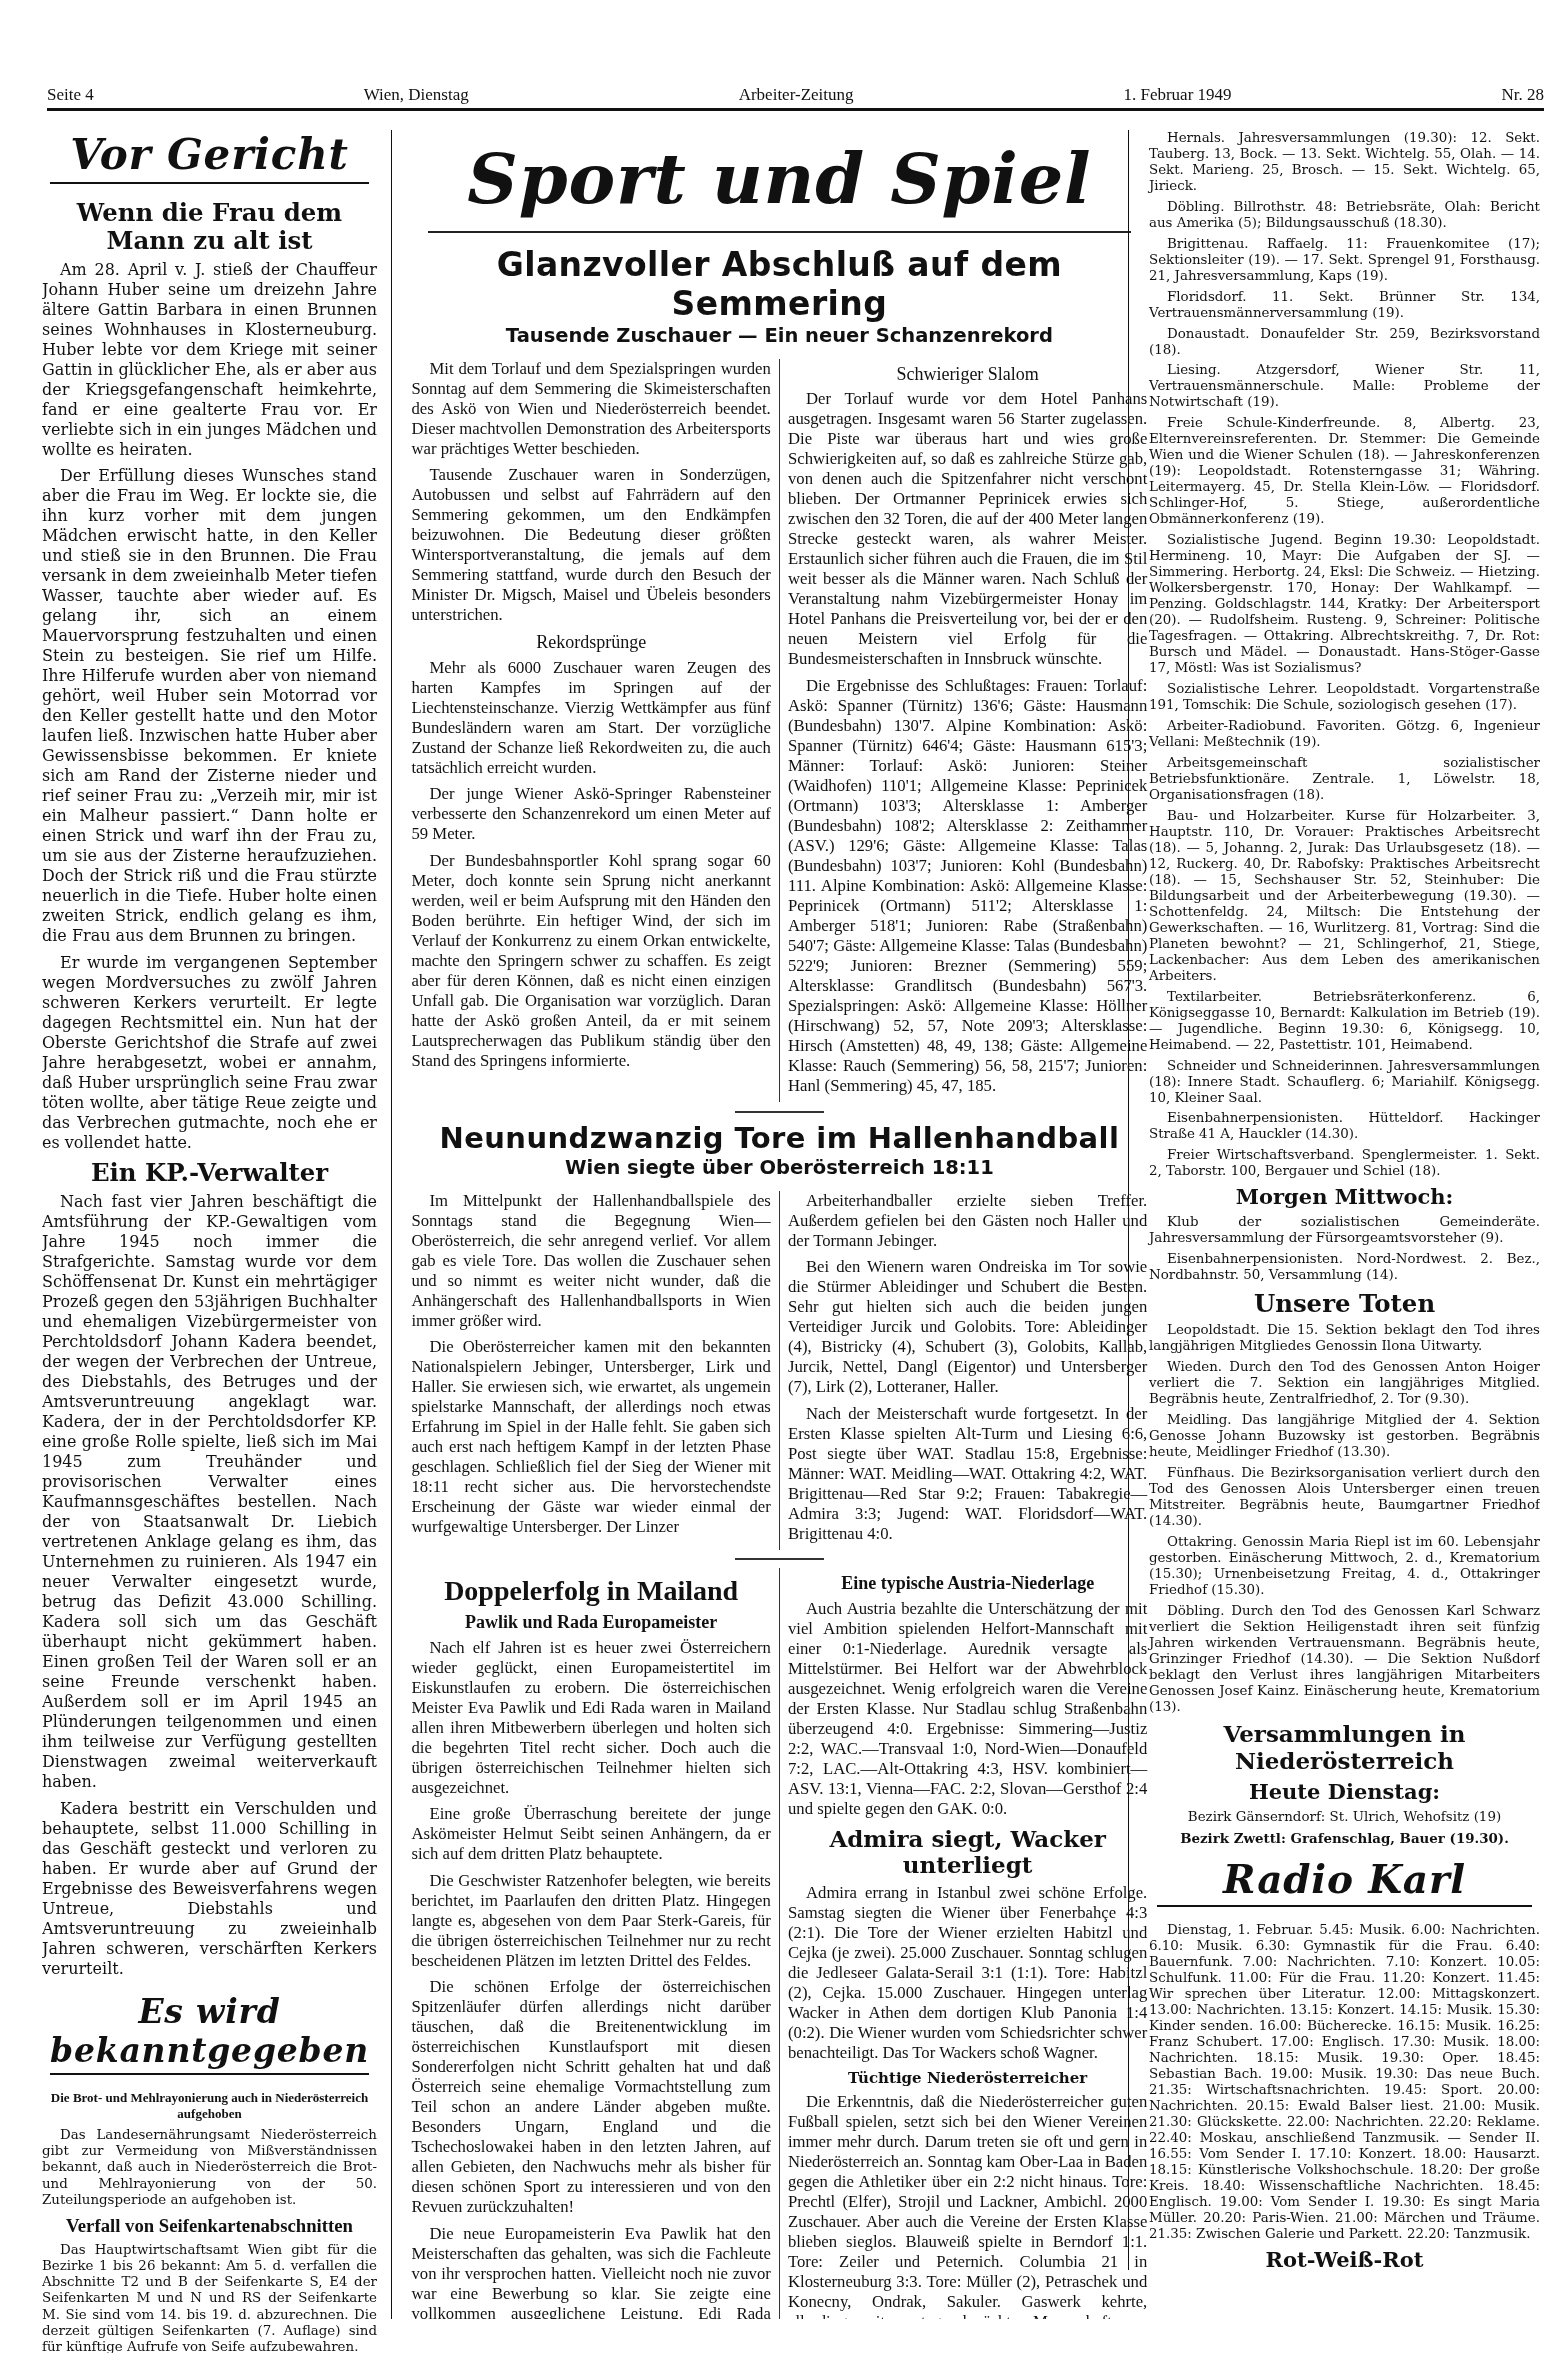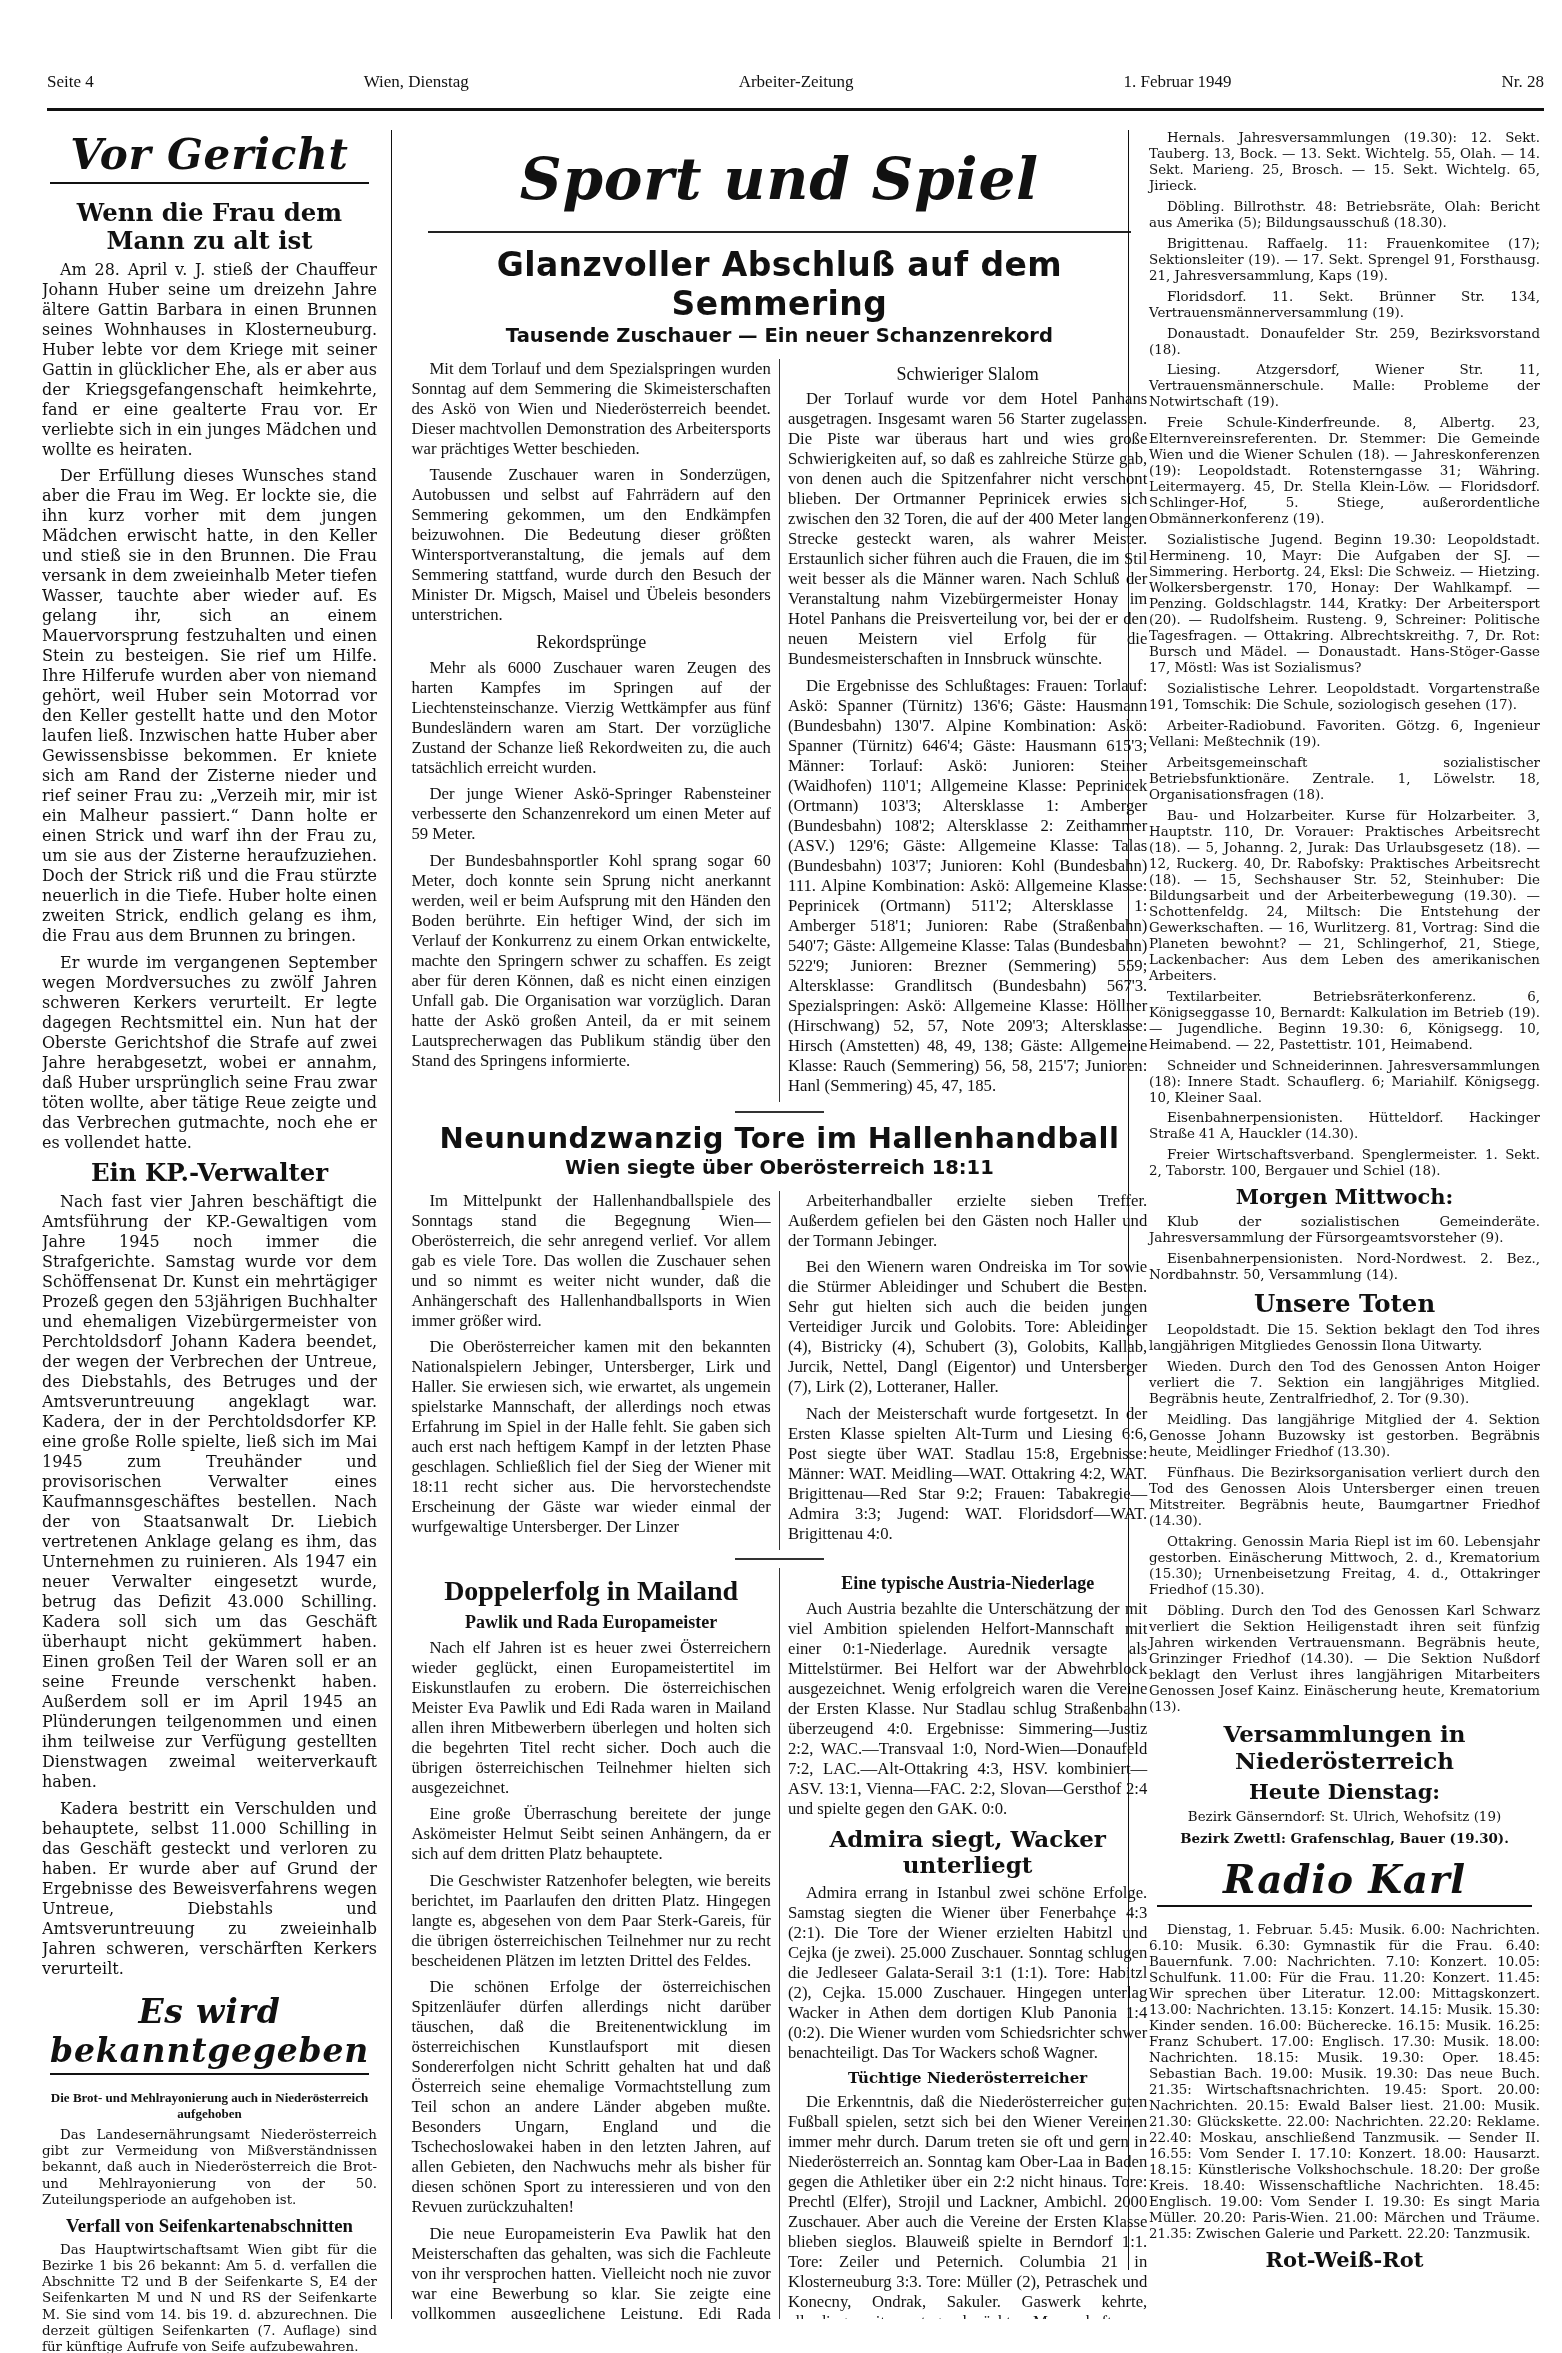--- a/index.html
+++ b/index.html
@@ -1,25 +1,25 @@
 <!DOCTYPE html>
 <html style="font-size:13px"><head>
 <meta charset="utf-8">
 <style>
   html, body { margin:0; padding:0; background:#ffffff; }
   body { width:1562px; height:2354px; overflow:hidden; position:relative; color:#111; font-family:"DejaVu Serif", serif; }
-  .masthead { position:absolute; left:47px; top:77px; width:1497px; height:34px; display:flex; justify-content:space-between; align-items:flex-end; font-family:"Liberation Serif", serif; font-size:17px; padding-bottom:16px; border-bottom:3.3px solid #111; box-sizing:border-box; }
+  .masthead { position:absolute; left:47px; top:77px; width:1497px; height:34px; display:flex; justify-content:space-between; align-items:flex-end; font-family:"Liberation Serif", serif; font-size:17px; padding-bottom:3px; border-bottom:3.3px solid #111; box-sizing:border-box; }
   .masthead span { display:inline-block; }
   .col { position:absolute; top:130px; overflow:hidden; }
   .col-left { left:42px; width:335px; }
   .col-mid { left:391px; width:752px; border-left:1.6px solid #111; padding-left:11.4px; height:2189px; }
   .col-right { left:1128px; width:391px; border-left:1.6px solid #111; padding-left:20px; height:2140px; }
   .script-head { font-family:"DejaVu Serif", serif; font-style:italic; font-weight:bold; text-align:center; letter-spacing:0.8px; }
   .script-head.small { font-size:42px; border-bottom:2.4px solid #111; margin:0 8.1px 14.6px 8.1px; padding-bottom:3.3px; }
-  .script-head.big { font-size:58px; line-height:98px; margin-bottom:3.3px; }
+  .script-head.big { font-size:70px; line-height:98px; margin-bottom:3.3px; }
   .rule-dotted { border-bottom:2.4px solid #222; margin:0 24.4px 11.4px 24.4px; }
   h2.sec { font-family:"DejaVu Serif", serif; font-weight:bold; font-size:24.4px; text-align:center; margin:6.5px 0 4.9px 0; line-height:1.15; }
   h2.sans { font-family:"DejaVu Sans", sans-serif; font-weight:bold; font-size:33px; text-align:center; margin:4.9px 0 1.6px 0; letter-spacing:0.4px; }
   h3.sans { font-family:"DejaVu Sans", sans-serif; font-weight:bold; font-size:19.5px; text-align:center; margin:1.6px 0 11.4px 0; }
   h3.sub { font-family:"Liberation Serif", serif; font-weight:bold; font-size:18px; text-align:center; margin:4.9px 0 4.9px 0; }
   h3.subplain { font-family:"Liberation Serif", serif; font-weight:normal; font-size:18px; text-align:center; margin:4.9px 0 4.9px 0; }
   p { margin:0 0 6.5px 0; text-indent:18px; text-align:justify; font-size:16px; line-height:20px; hyphens:auto; }
   .col-mid p { font-family:"Liberation Serif", serif; font-size:16.7px; line-height:20px; }
   .col-right p { font-family:"DejaVu Serif", serif; font-size:13.4px; line-height:16px; margin-bottom:4.9px; }
   .col-left p.small { font-size:13.4px; line-height:16.3px; }

